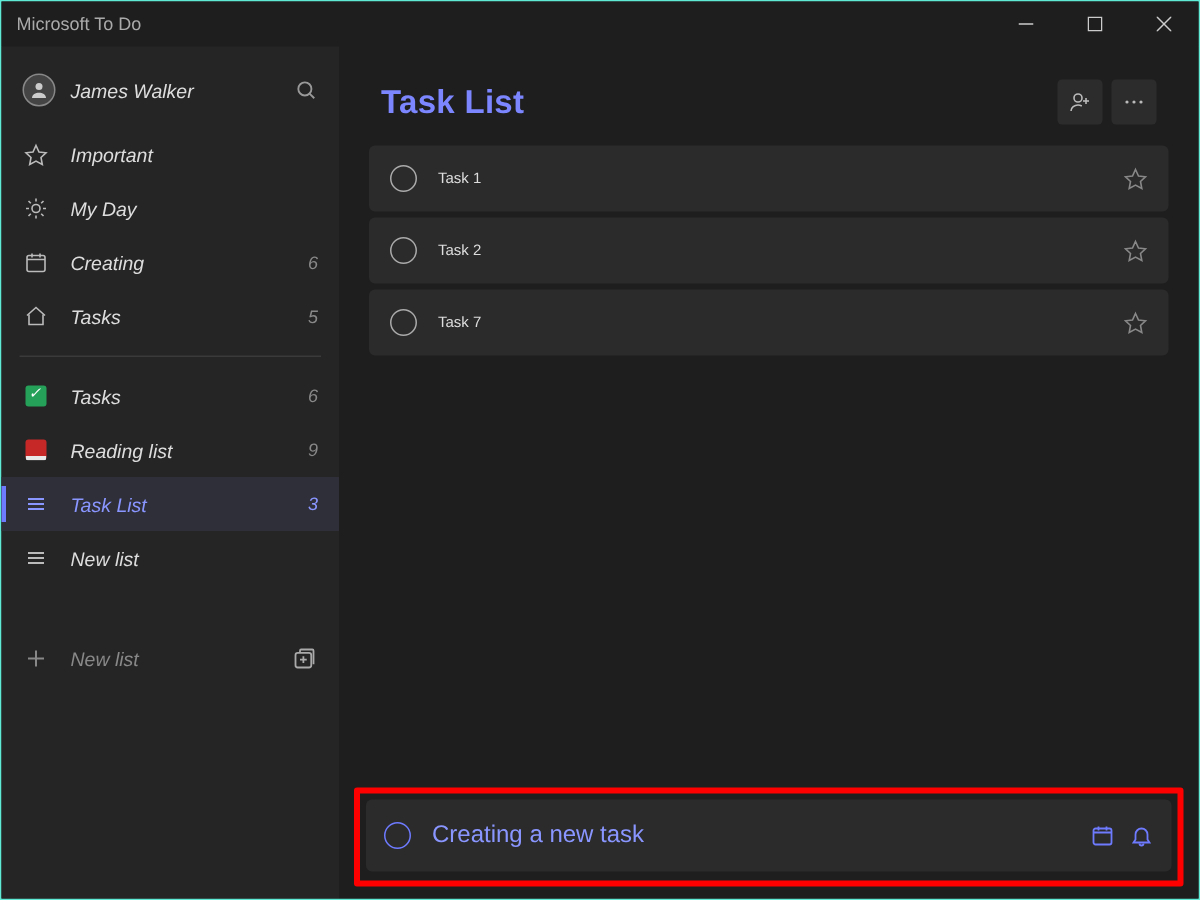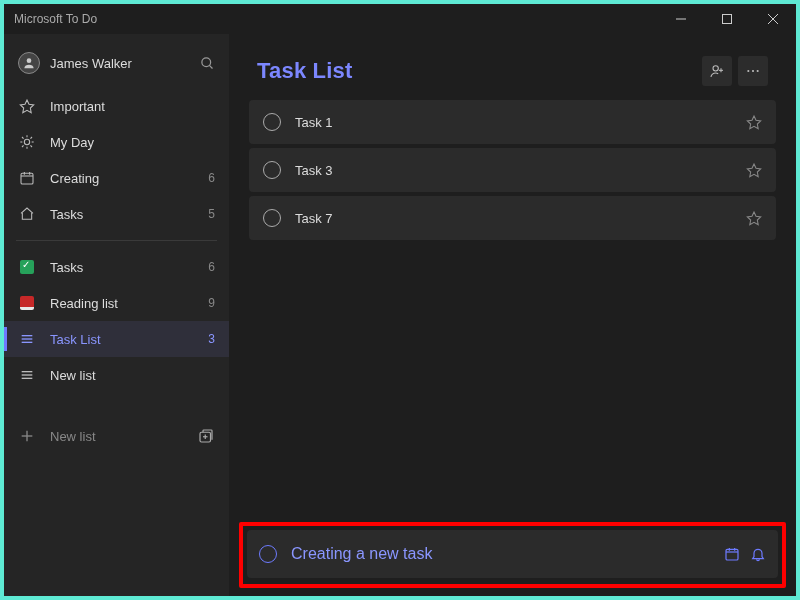--- a/index.html
+++ b/index.html
@@ -1,25 +1,25 @@
 <!DOCTYPE html>
 <html><head>
 <meta charset="utf-8">
 <style>
   * { box-sizing: border-box; margin: 0; padding: 0; font-family: "Segoe UI", -apple-system, sans-serif; }
   html, body { width: 800px; height: 600px; overflow: hidden; background: #000; color: #ccc; }
-  .app { display: flex; flex-direction: column; width: 800px; height: 600px; border: 4px solid #5eead4; background: #1e1e1e; }
+  .app { display: flex; flex-direction: column; width: 800px; height: 600px; border: 1px solid #5eead4; background: #1e1e1e; }
   
   .titlebar { height: 30px; display: flex; align-items: center; background: #1e1e1e; color: #aaa; font-size: 12px; padding-left: 10px; }
   .titlebar .spacer { flex: 1; }
   .win-btn { width: 46px; height: 30px; display:flex; align-items:center; justify-content:center; color:#ccc; }
   .win-btn svg { stroke: #ccc; fill: none; }
   
   .body { flex:1; display:flex; min-height:0; }
-  .sidebar { width: 225px; background:#252525; display:flex; flex-direction:column; padding-top:8px; position:relative; }
+  .sidebar { width: 225px; background:#252525; display:flex; flex-direction:column; padding-top:8px; position:relative;font-style:italic; }
   .user-row { display:flex; align-items:center; padding:10px 14px 14px 14px; color:#ddd; font-size:13px; }
   .avatar { width:22px; height:22px; border-radius:50%; background:#444; border:1px solid #888; margin-right:10px; display:flex; align-items:center; justify-content:center; }
   .avatar svg { width:14px; height:14px; }
   .search-icon { color:#999; }
   .nav { list-style:none; }
   .nav li { display:flex; align-items:center; height:36px; padding:0 14px; font-size:13px; color:#ddd; cursor:default; position:relative; }
   .nav li.active { background:#2f2f3a; color:#8a96ff; }
   .nav li.active::before { content:""; position:absolute; left:0; top:6px; bottom:6px; width:3px; background:#6e7bff; }
   .nav li .nicon { width:18px; margin-right:14px; display:flex; align-items:center; justify-content:center; }
   .nav li .count { margin-left:auto; color:#888; font-size:12px; }
@@ -34,21 +34,21 @@
   .grp-icon { margin-left:auto; color:#aaa; }
   
   .main { flex:1; background:#1e1e1e; display:flex; flex-direction:column; position:relative; min-width:0; }
   .header { display:flex; align-items:center; padding:22px 28px 14px 28px; }
   .header h1 { color:#7c87ff; font-weight:600; font-size:22px; letter-spacing:.2px; }
   .header .hspacer { flex:1; }
   .hbtn { width:30px; height:30px; display:flex; align-items:center; justify-content:center; color:#999; background:#2c2c2c; border-radius:3px; margin-left:6px; }
   .tasks { padding:0 20px; }
   .task { display:flex; align-items:center; height:44px; background:#2b2b2b; margin-bottom:4px; border-radius:4px; padding:0 14px; }
   .ring { width:18px; height:18px; border:1.6px solid #aaa; border-radius:50%; margin-right:14px; flex:none; }
-  .task .label { font-size:13px; color:#ddd; flex:1; }
+  .task .label { font-size:10px; color:#ddd; flex:1; }
   .star { color:#888; }
   
   .addwrap { position:absolute; left:18px; right:18px; bottom:18px; }
   .addbar { display:flex; align-items:center; height:48px; background:#2b2b2b; border-radius:4px; padding:0 12px; }
   .addbar .ring { border-color:#6e7bff; }
   .addbar input { flex:1; background:transparent; border:none; outline:none; color:#8a96ff; font-size:16px; caret-color:#8a96ff; }
   .addbar .ricon { color:#6e7bff; margin-left:10px; display:flex; }
   .highlight { position:absolute; left:10px; right:10px; bottom:8px; height:66px; border:4px solid #ff0000; border-radius:2px; pointer-events:none; }
   
   svg { display:block; }
@@ -238,21 +238,21 @@
           <span class="ring"></span>
           <span class="label">Task 1</span>
           <span class="star">
               <svg width="16" height="16" viewBox="0 0 24 24" fill="none" stroke="#888" stroke-width="1.6">
                 <polygon points="12 3 15 9.5 22 10.3 17 15 18.3 22 12 18.6 5.7 22 7 15 2 10.3 9 9.5 12 3"></polygon>
               </svg>
             </span>
         </div>
         <div class="task">
           <span class="ring"></span>
-          <span class="label">Task 3</span>
+          <span class="label">Task 2</span>
           <span class="star">
               <svg width="16" height="16" viewBox="0 0 24 24" fill="none" stroke="#888" stroke-width="1.6">
                 <polygon points="12 3 15 9.5 22 10.3 17 15 18.3 22 12 18.6 5.7 22 7 15 2 10.3 9 9.5 12 3"></polygon>
               </svg>
             </span>
         </div>
         <div class="task">
           <span class="ring"></span>
           <span class="label">Task 7</span>
           <span class="star">

